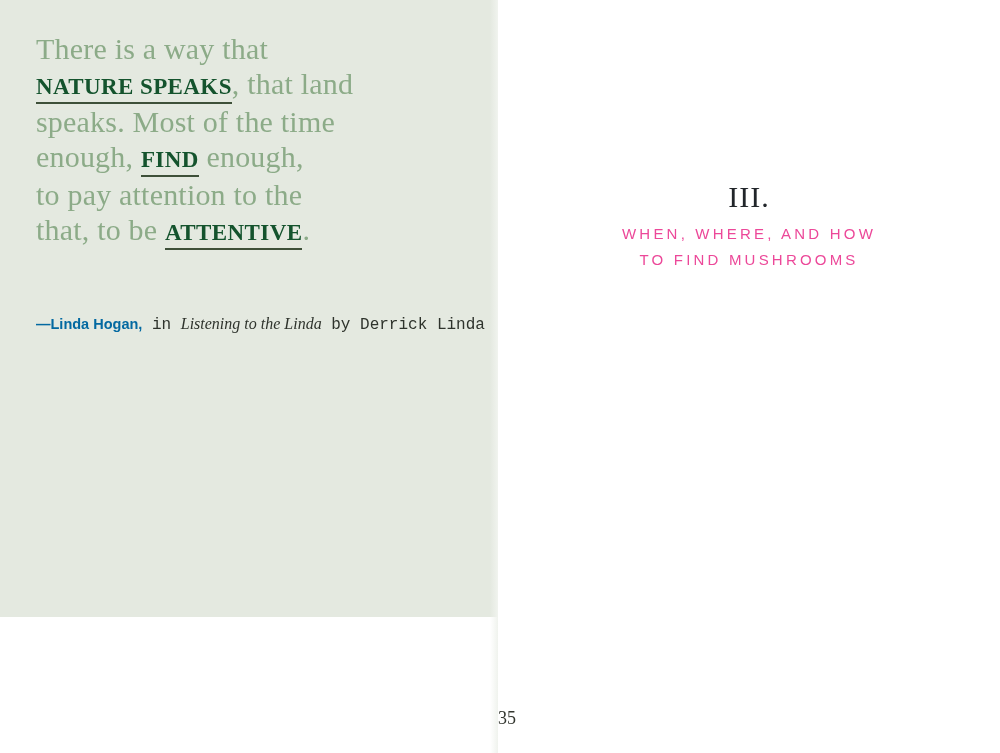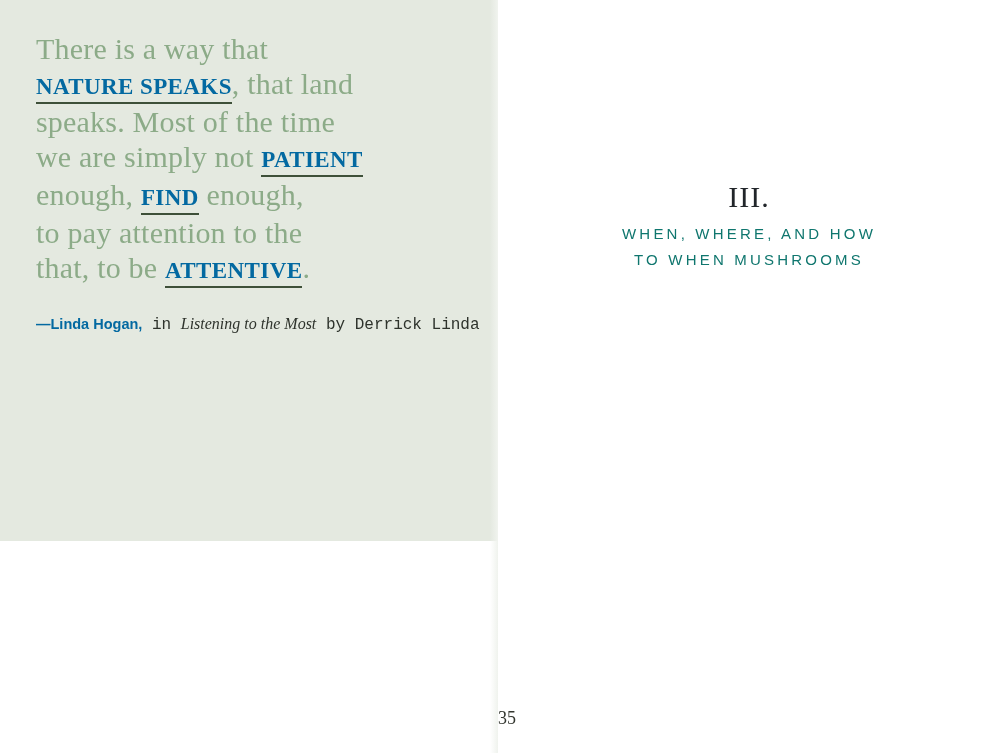--- a/index.html
+++ b/index.html
@@ -5,21 +5,21 @@
   html,body{margin:0;padding:0;background:#fff;}
   #spread{
     position:relative;
     width:1000px;height:753px;
     overflow:hidden;
     background:#ffffff;
     font-family:"Liberation Serif", serif;
   }
   
   #page-left{
-    position:absolute;left:0;top:0;width:498px;height:541px;
+    position:absolute;left:0;top:0;width:498px;height:617px;
     background:#e4e9e0;
   }
   #gutter{
     position:absolute;left:490px;top:0;width:14px;height:753px;
     background:linear-gradient(to right,
       rgba(228,233,224,0) 0%,
       rgba(240,243,238,1) 55%,
       rgba(223,228,221,1) 70%,
       rgba(255,255,255,1) 78%,
       #ffffff 100%);
@@ -29,21 +29,21 @@
   }
   .quote-line{
     white-space:nowrap;
     font-size:30px;line-height:35px;
     color:#8cab88;
     letter-spacing:0.2px;
   }
   .quote-line .em{
     font-size:23px;
     font-weight:700;
-    color:#0369a1;
+    color:#14532d;
     letter-spacing:0.4px;
     border-bottom:2px solid #3e5039;
     padding-bottom:3px;
   }
   #attribution{
     position:absolute;left:36px;top:314px;width:440px;
     white-space:nowrap;
     color:#2e332c;
     font-size:16px;line-height:20px;
   }
@@ -66,55 +66,54 @@
   }
   #chapter-number{
     font-size:30px;line-height:32px;
     color:#22262a;
     letter-spacing:1px;
   }
   .chapter-title-line{
     font-family:"Liberation Sans", sans-serif;
     font-size:15px;line-height:26px;
     letter-spacing:3.2px;
-    color:#0f766e;
+    color:#ec4899;
     font-weight:500;
   }
   #chapter-title{margin-top:8px;}
   #page-number{
     position:absolute;left:0;top:708px;width:502px;
     text-align:left;
     font-size:18px;color:#33362f;
   }
 </style>
 </head>
 <body>
 
 <div id="spread">
 
   <div id="page-left">
     <div id="quote-block">
         <div class="quote-line"><span>There is a way that</span></div>
         <div class="quote-line"><span class="em">NATURE SPEAKS</span><span>, that land</span></div>
         <div class="quote-line"><span>speaks. Most of the time</span></div>
-        <div class="quote-line"><span>we are simply not </span><span class="em">PATIENT</span></div>
         <div class="quote-line"><span>enough, </span><span class="em">FIND</span><span> enough,</span></div>
         <div class="quote-line"><span>to pay attention to the</span></div>
         <div class="quote-line"><span>that, to be </span><span class="em">ATTENTIVE</span><span>.</span></div>
       </div>
-    <div id="attribution"><span class="sans">—Linda Hogan,</span><span class="serif"> in </span><span class="italic">Listening to the Most</span><span class="serif"> by Derrick Linda</span></div>
+    <div id="attribution"><span class="sans">—Linda Hogan,</span><span class="serif"> in </span><span class="italic">Listening to the Linda</span><span class="serif"> by Derrick Linda</span></div>
   </div>
 
   <div id="gutter"></div>
 
   <div id="page-right">
     <div id="chapter-heading">
       <div id="chapter-number">III.</div>
       <div id="chapter-title">
         <div class="chapter-title-line">WHEN, WHERE, AND HOW</div>
-        <div class="chapter-title-line">TO WHEN MUSHROOMS</div>
+        <div class="chapter-title-line">TO FIND MUSHROOMS</div>
       </div>
     </div>
 
     <div id="page-number">35</div>
   </div>
 
 </div>
 
 </body></html>

